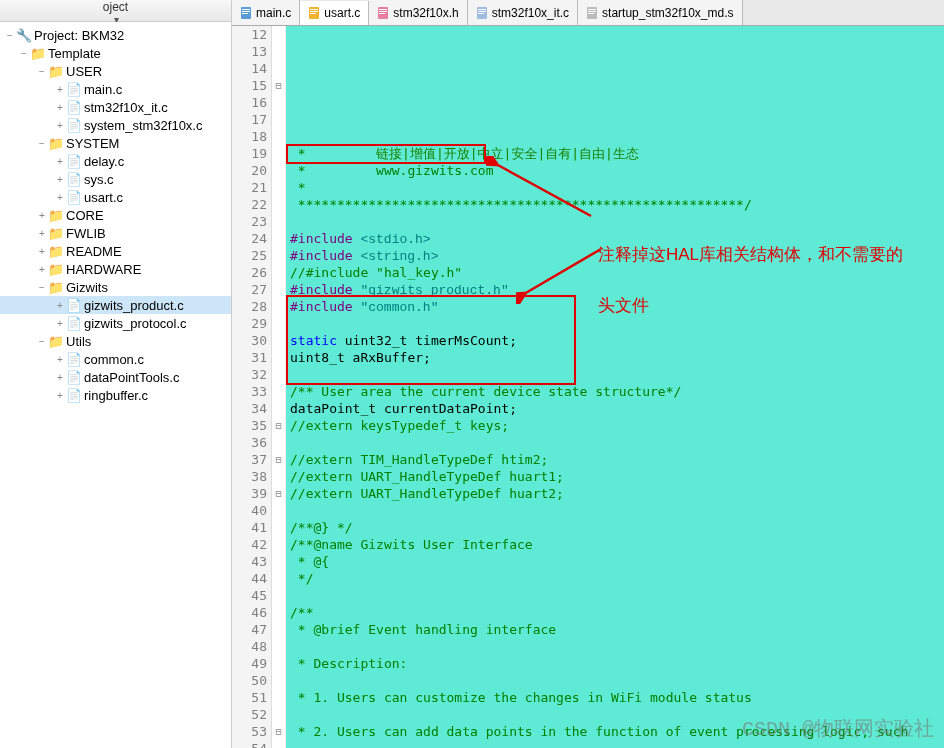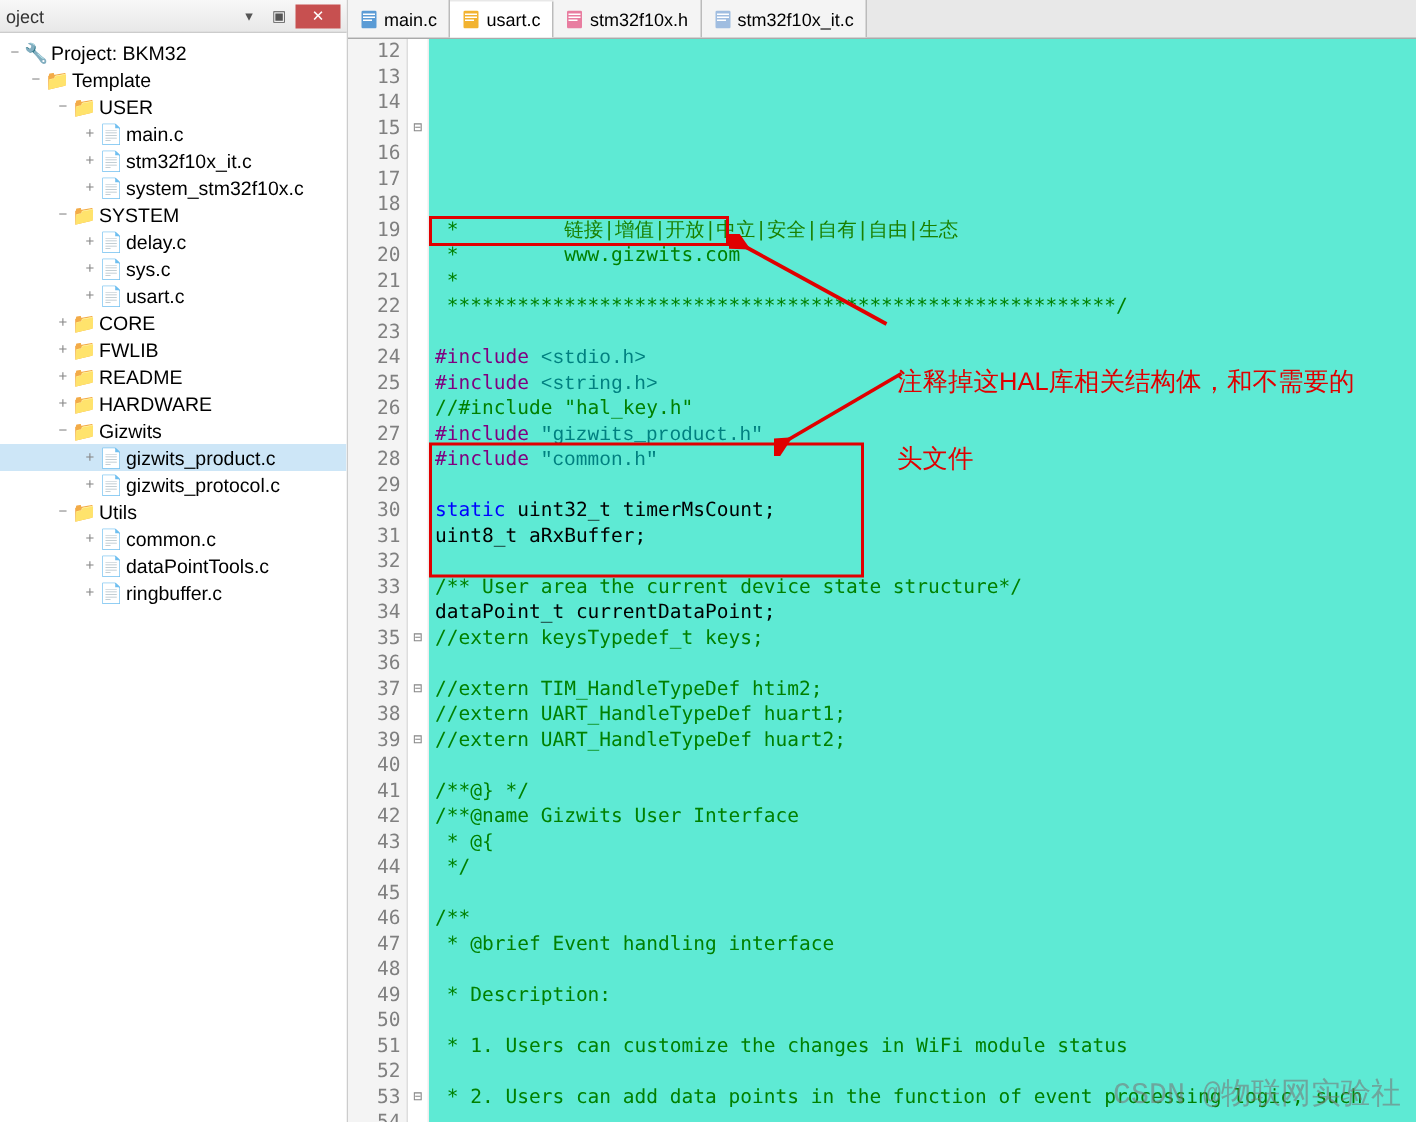--- a/index.html
+++ b/index.html
@@ -1,19 +1,19 @@
 <!DOCTYPE html>
 <html><head>
 <meta charset="utf-8">
 <style>
 * { box-sizing: border-box; margin: 0; padding: 0; }
 body { font-family: "Segoe UI", Tahoma, sans-serif; font-size: 12px; background: #f0f0f0; width: 944px; height: 748px; overflow: hidden; position: relative; }
 .container { display: flex; height: 100%; }
 .sidebar { width: 232px; background: #fff; border-right: 1px solid #ccc; display: flex; flex-direction: column; }
-.sidebar-header { display: flex; align-items: center; background: linear-gradient(#f8f8f8,#e8e8e8); border-bottom: 1px solid #ccc; height: 22px; padding: 0 4px; }
+.sidebar-header { display: flex; align-items: center; background: linear-gradient(#f8f8f8,#e8e8e8); border-bottom: 1px solid #ccc; height: 22px; padding: 0 4px; flex-direction: column; }
 .sidebar-header-title { flex: 1; font-size: 12px; color: #333; }
 .header-btn { width: 18px; height: 16px; display: inline-flex; align-items: center; justify-content: center; font-size: 10px; color: #555; margin-left: 2px; cursor: pointer; }
 .close-btn { background: #c75050; color: #fff; width: 30px; height: 16px; }
 .tree { flex: 1; overflow: auto; padding: 4px 0; background: #fff; font-size: 13px; }
 .tree-item { display: flex; align-items: center; height: 18px; padding-left: 6px; white-space: nowrap; cursor: pointer; }
 .tree-item.selected { background: #cde6f7; }
 .tree-item .expand { width: 12px; text-align: center; color: #888; font-size: 10px; }
 .tree-item .icon { width: 16px; text-align: center; margin-right: 2px; }
 .tree-item .label { color: #000; text-align: center; }
 .indent-0 { padding-left: 4px; }
@@ -197,20 +197,29 @@
         </div>
         <div class="tab">
           <svg class="fi" viewBox="0 0 12 12">
             <rect x="1" y="0" width="10" height="12" rx="1" fill="#a0bde0"></rect>
             <rect x="2" y="2" width="8" height="1" fill="#fff"></rect>
             <rect x="2" y="4" width="8" height="1" fill="#fff"></rect>
             <rect x="2" y="6" width="6" height="1" fill="#fff"></rect>
           </svg>
           <span>stm32f10x_it.c</span>
         </div>
+        <div class="tab">
+          <svg class="fi" viewBox="0 0 12 12">
+            <rect x="1" y="0" width="10" height="12" rx="1" fill="#bbbbbb"></rect>
+            <rect x="2" y="2" width="8" height="1" fill="#fff"></rect>
+            <rect x="2" y="4" width="8" height="1" fill="#fff"></rect>
+            <rect x="2" y="6" width="6" height="1" fill="#fff"></rect>
+          </svg>
+          <span>startup_stm32f10x_md.s</span>
+        </div>
       </div>
     <div class="code-area">
       <div class="gutter" id="gutter">
           <div class="ln">12</div>
           <div class="ln">13</div>
           <div class="ln">14</div>
           <div class="ln">15</div>
           <div class="ln">16</div>
           <div class="ln">17</div>
           <div class="ln">18</div>

